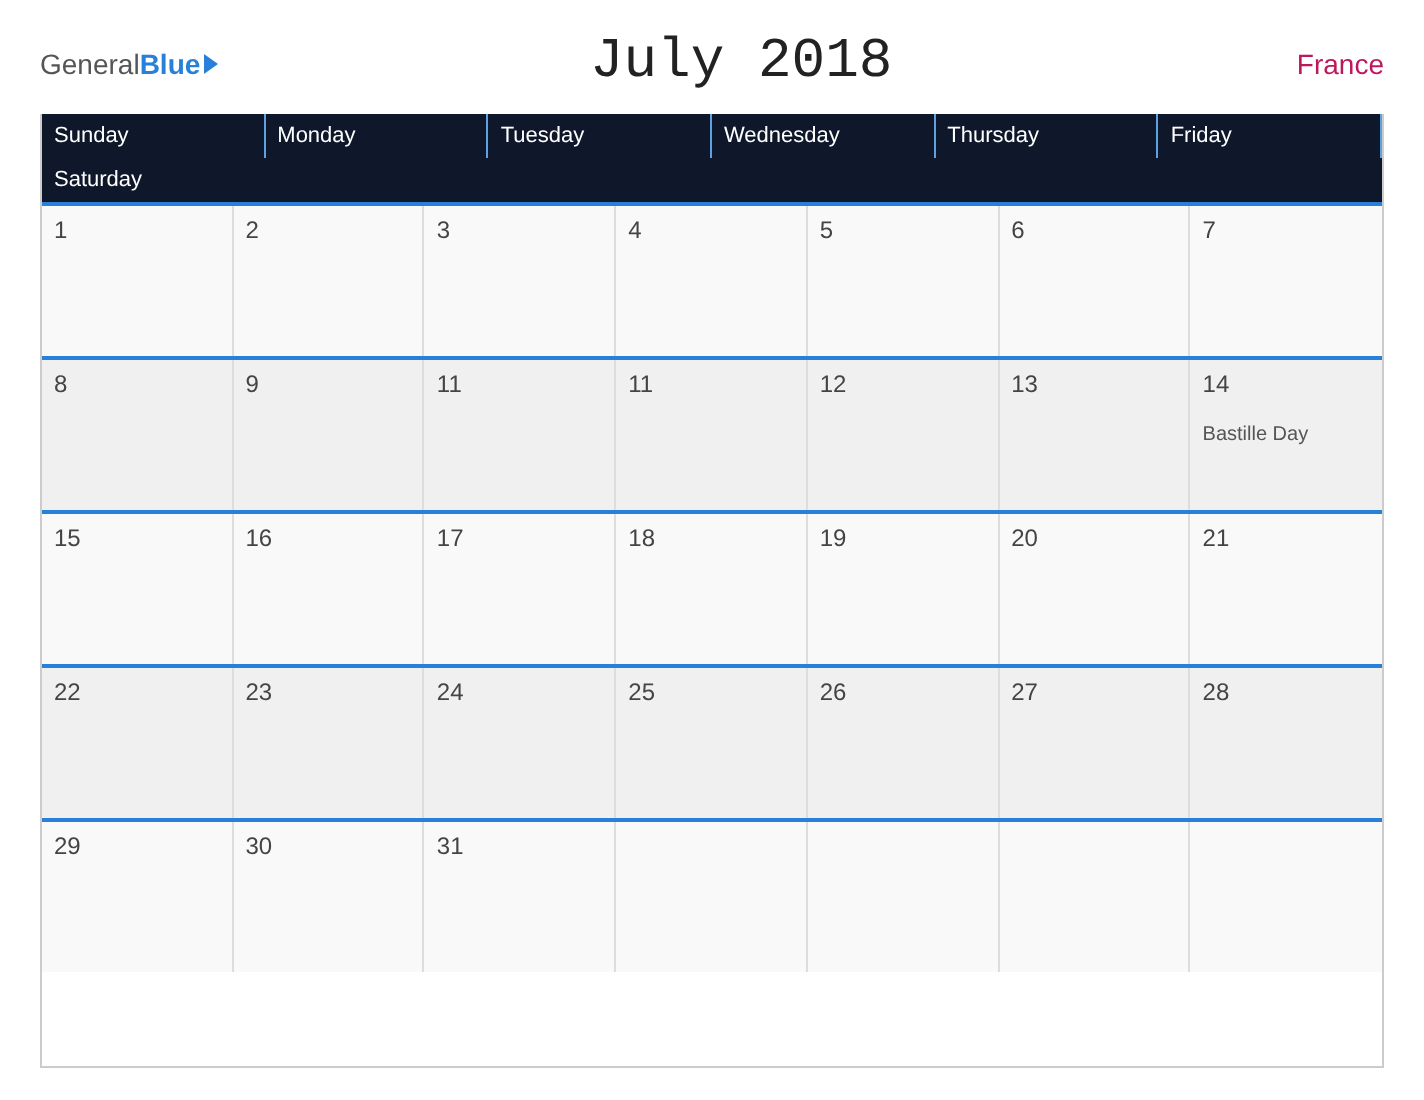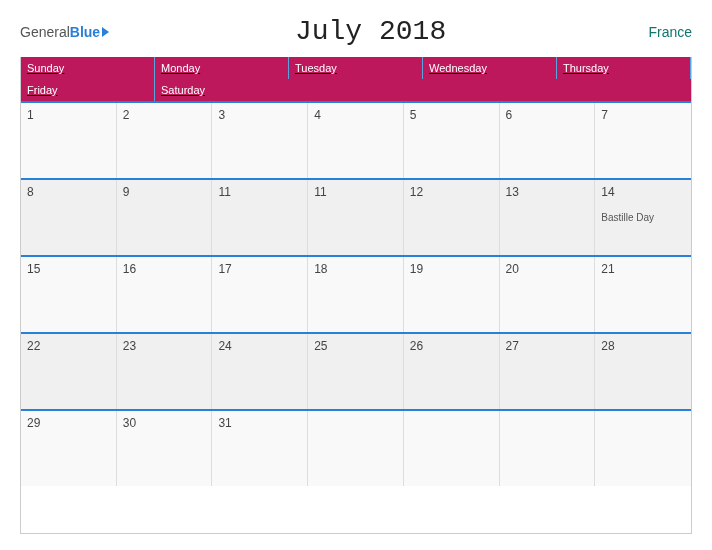--- a/index.html
+++ b/index.html
@@ -51,34 +51,33 @@
     .title {
       font-size: 28px;
       font-weight: normal;
       color: #222;
       text-align: center;
       flex: 1;
       font-family: Liberation Mono, monospace;
     }
     .country {
       font-size: 14px;
-      color: #0f766e;
+      color: #be185d;
       min-width: 60px;
       text-align: right;
     }
     .calendar {
       flex: 1;
       border: 1px solid #ccc;
       border-top: none;
     }
     .cal-header-row {
       display: grid;
-      grid-template-columns: repeat(5, 1fr);
-      background: #be185d;
-      text-decoration: underline;
+      grid-template-columns: repeat(6, 1fr);
+      background: #0f172a;
     }
     .cal-header-cell {
       color: #fff;
       font-size: 11px;
       padding: 5px 6px;
       border-right: 1px solid #5ba3e0;
       font-weight: normal;
     }
     .cal-header-cell:last-child { border-right: none; }
     .cal-week {

